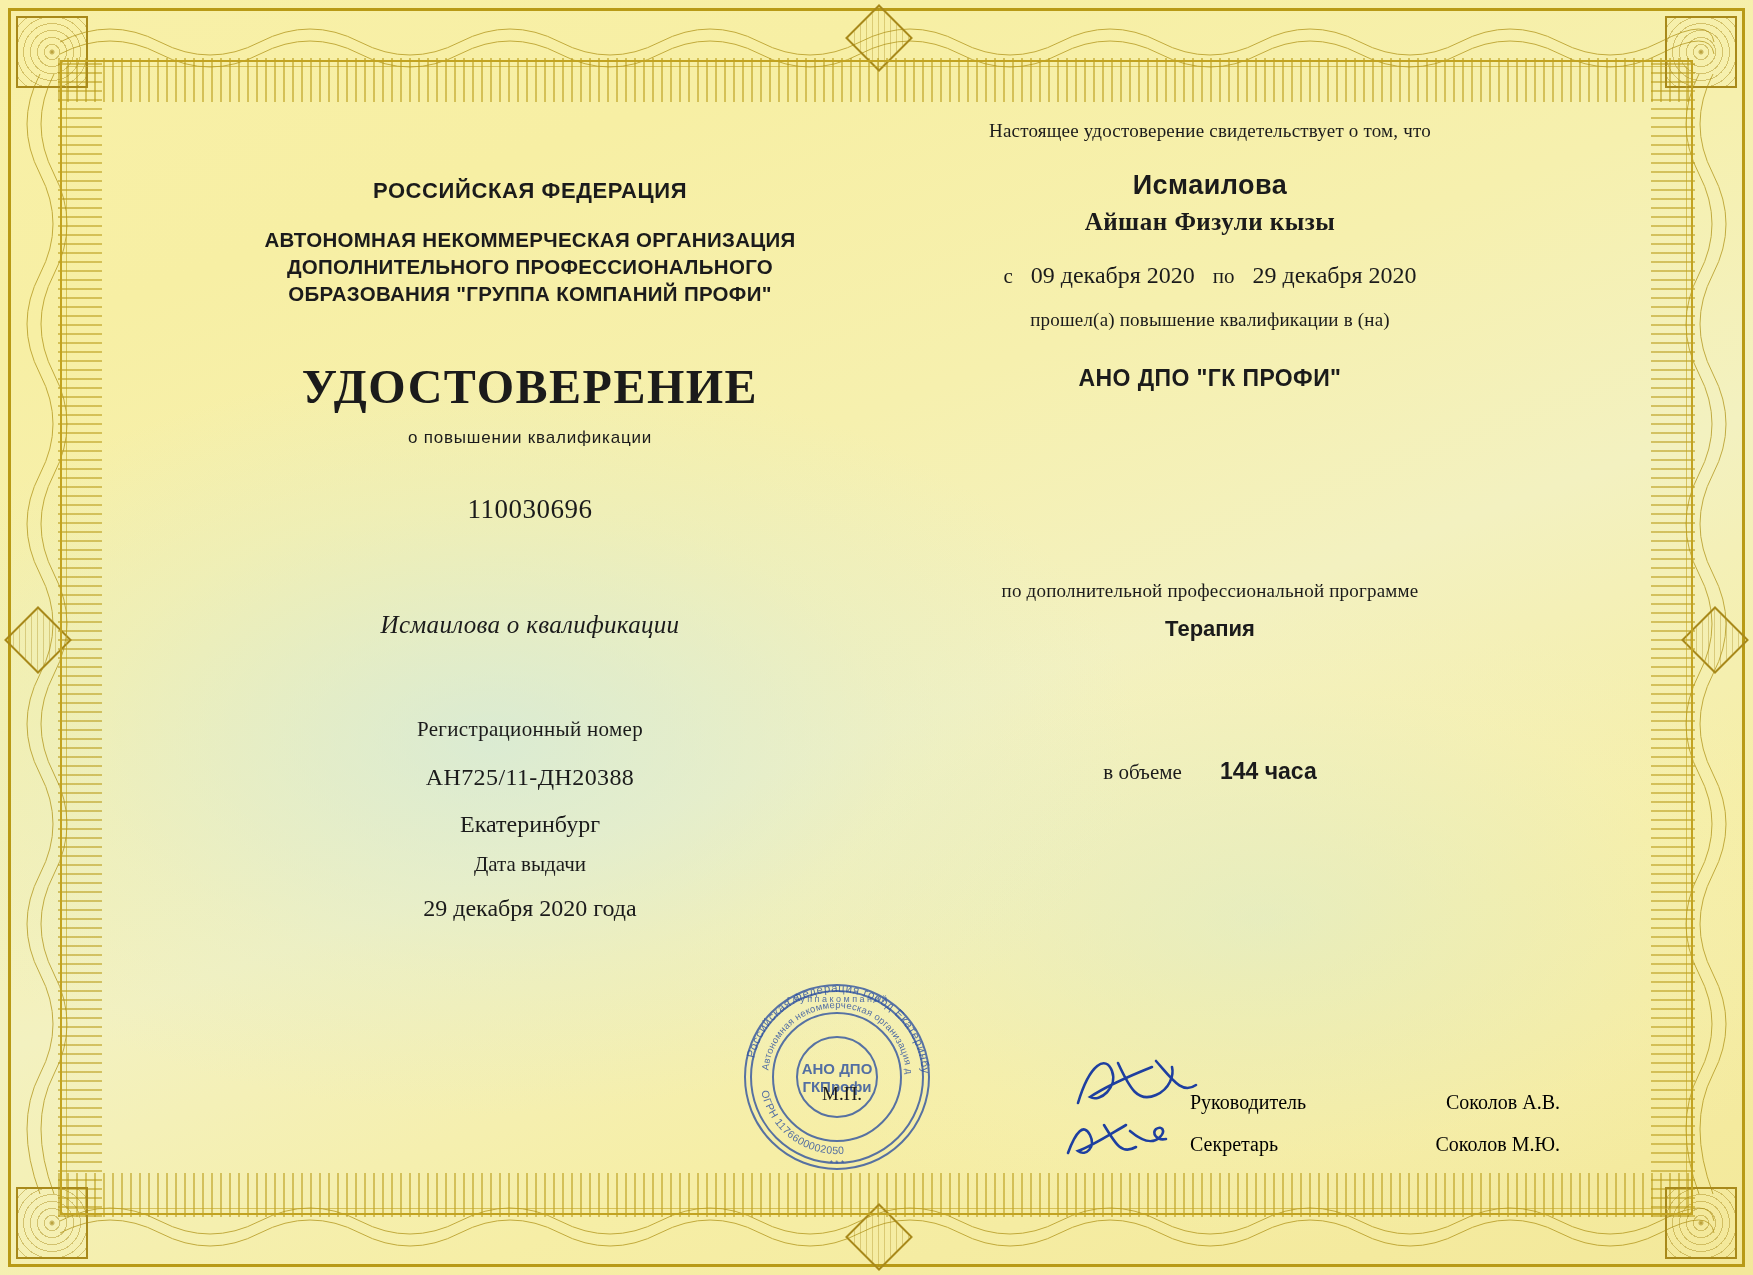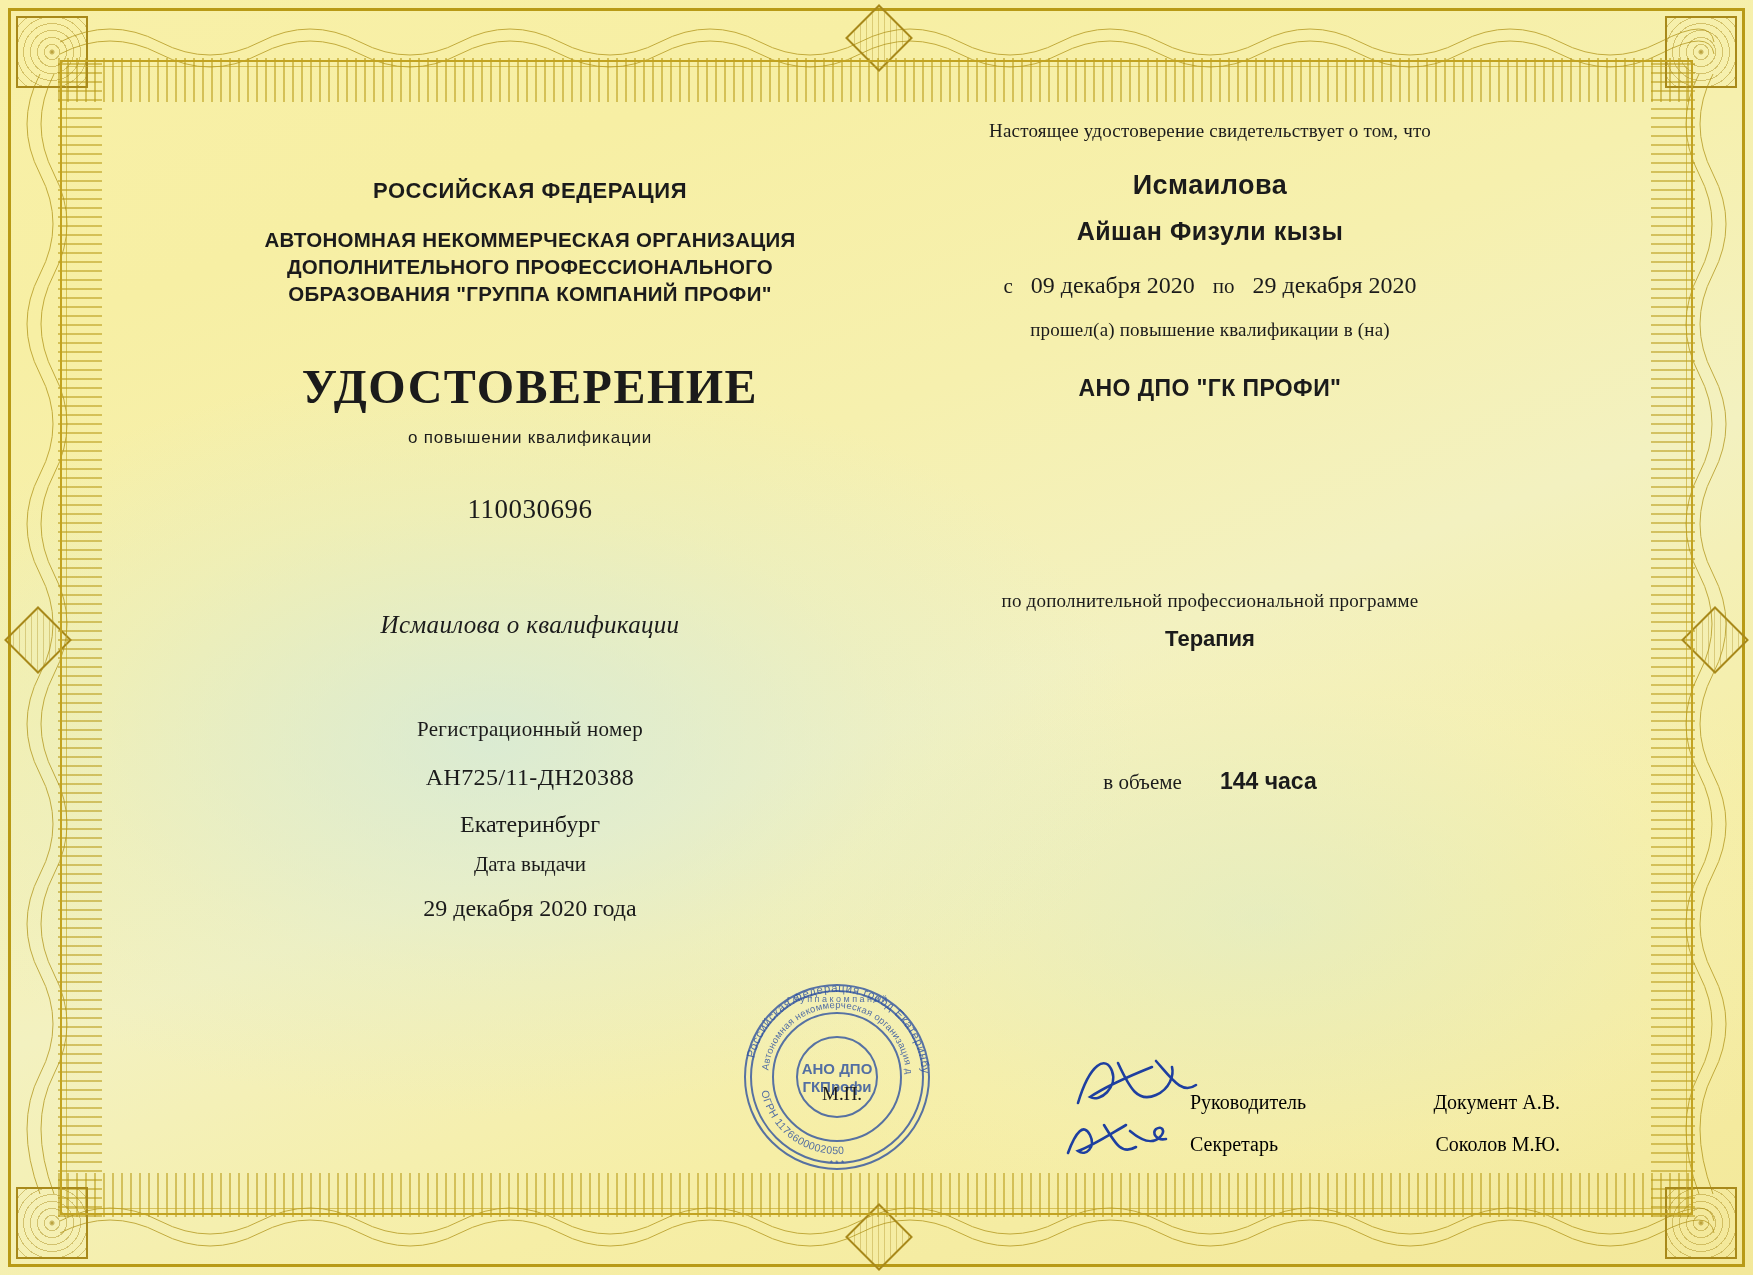--- a/index.html
+++ b/index.html
@@ -182,24 +182,24 @@
     letter-spacing: 0.2px;
   }
   .person-name {
     font-family: "Liberation Sans", sans-serif;
     font-weight: bold;
     font-size: 27px;
     margin-top: 28px;
     letter-spacing: 0.5px;
   }
   .person-name2 {
-    font-family: Liberation Sans, sans-serif;
+    font-family: Liberation Serif, serif;
     font-weight: bold;
     font-size: 25px;
-    margin-top: 16px;
+    margin-top: 7px;
     letter-spacing: 0.5px;
   }
   .period {
     margin-top: 26px;
     font-size: 24px;
     display: flex;
     justify-content: center;
     align-items: baseline;
     gap: 18px;
   }
@@ -398,21 +398,21 @@
             <path d="M58,18 C70,44 78,58 96,50 C110,44 114,30 112,22"></path>
             <path d="M96,16 C112,34 122,50 136,40"></path>
             <path d="M8,108 C16,86 24,78 30,90 C36,102 26,112 18,106 C34,100 52,88 66,80"></path>
             <path d="M44,80 C56,100 62,110 76,102"></path>
             <path d="M70,86 C82,96 92,100 100,92 C106,86 102,80 96,84 C92,88 96,96 106,94"></path>
           </g>
         </svg>
       </div>
       <div class="sign-row r1">
         <span class="sign-role">Руководитель</span>
-        <span class="sign-name">Документ А.В.</span>
+        <span class="sign-name">Соколов А.В.</span>
       </div>
       <div class="sign-row r2">
         <span class="sign-role">Секретарь</span>
         <span class="sign-name">Соколов М.Ю.</span>
       </div>
     </div>
 
   </div>
 </div>
 

